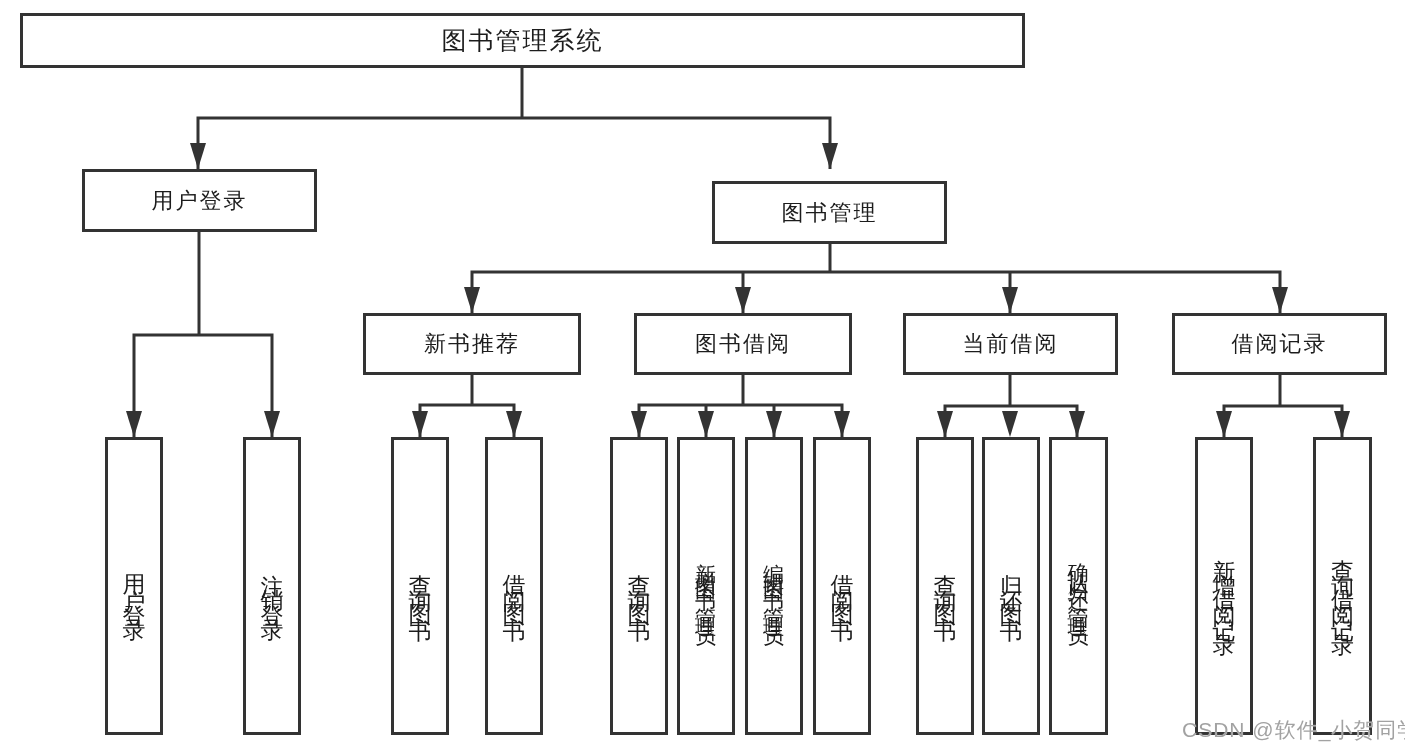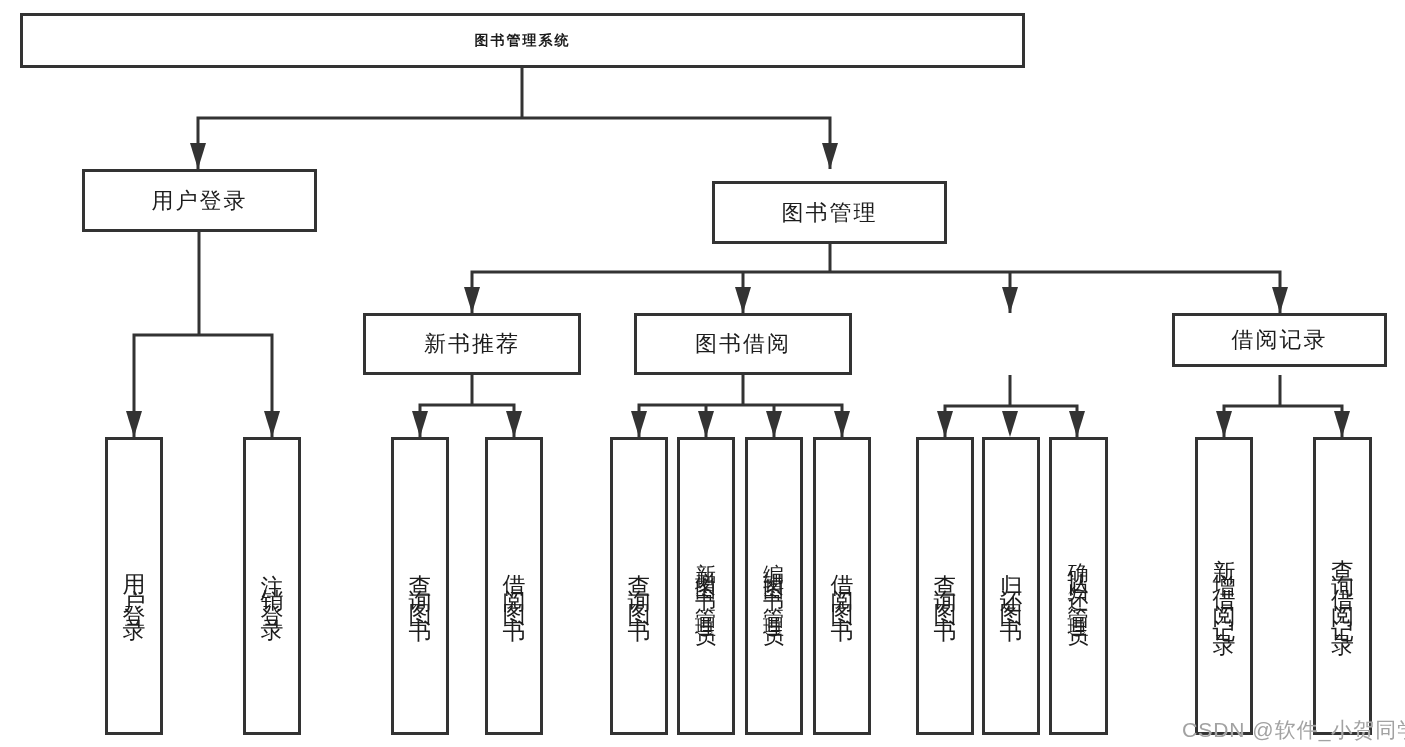--- a/index.html
+++ b/index.html
@@ -20,21 +20,21 @@
     align-items:center;
     justify-content:center;
     color:#1c1c1c;
     z-index:2;
   }
   .box.h .lbl{
     font-size:22px;
     letter-spacing:2px;
     white-space:nowrap;
   }
-  .box.root .lbl{font-size:14px;font-weight:bold;}
+  .box.root .lbl{font-size:25px;}
   .box.v .lbl{
     writing-mode:vertical-rl;
     text-orientation:mixed;
     font-size:23px;
     letter-spacing:15px;
     line-height:1;
   }
   .box.v.long .lbl{
     font-size:21px;
     letter-spacing:9px;
@@ -117,21 +117,24 @@
   <div class="box h" style="left:712px;top:181px;width:235px;height:63px;">
     <span class="lbl">图书管理</span>
   </div>
 
   <div class="box h" style="left:363px;top:313px;width:218px;height:62px;">
     <span class="lbl">新书推荐</span>
   </div>
   <div class="box h" style="left:634px;top:313px;width:218px;height:62px;">
     <span class="lbl">图书借阅</span>
   </div>
-  <div class="box h" style="left:1172px;top:313px;width:215px;height:54px;">
+  <div class="box h" style="left:903px;top:313px;width:215px;height:62px;">
+    <span class="lbl">当前借阅</span>
+  </div>
+  <div class="box h" style="left:1172px;top:313px;width:215px;height:62px;">
     <span class="lbl">借阅记录</span>
   </div>
 
   <div class="box v" style="left:105px;top:437px;width:58px;height:298px;">
     <span class="lbl">用户登录</span>
   </div>
   <div class="box v" style="left:243px;top:437px;width:58px;height:298px;">
     <span class="lbl">注销登录</span>
   </div>
 

